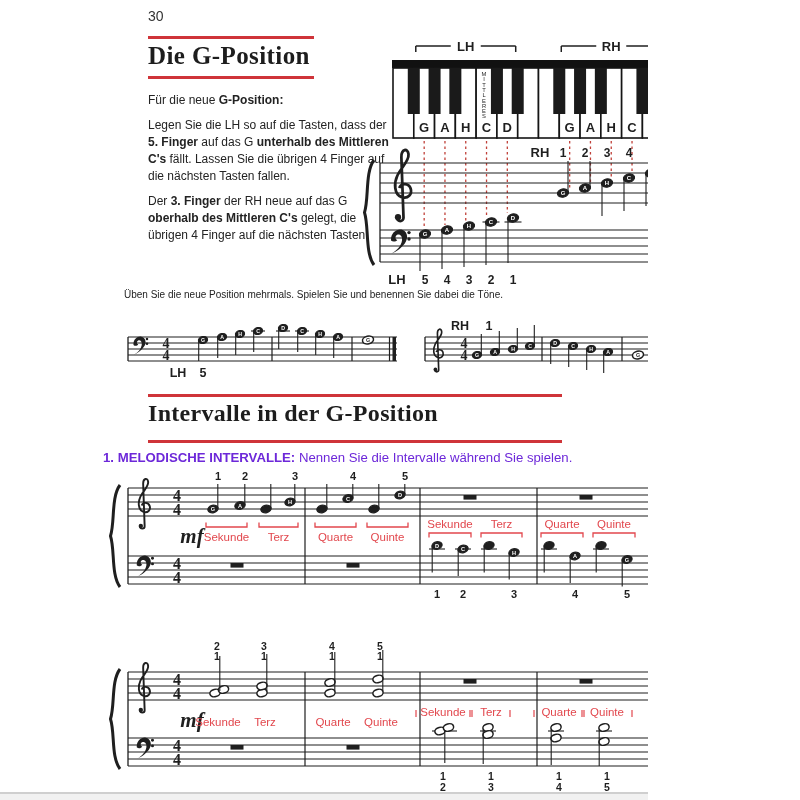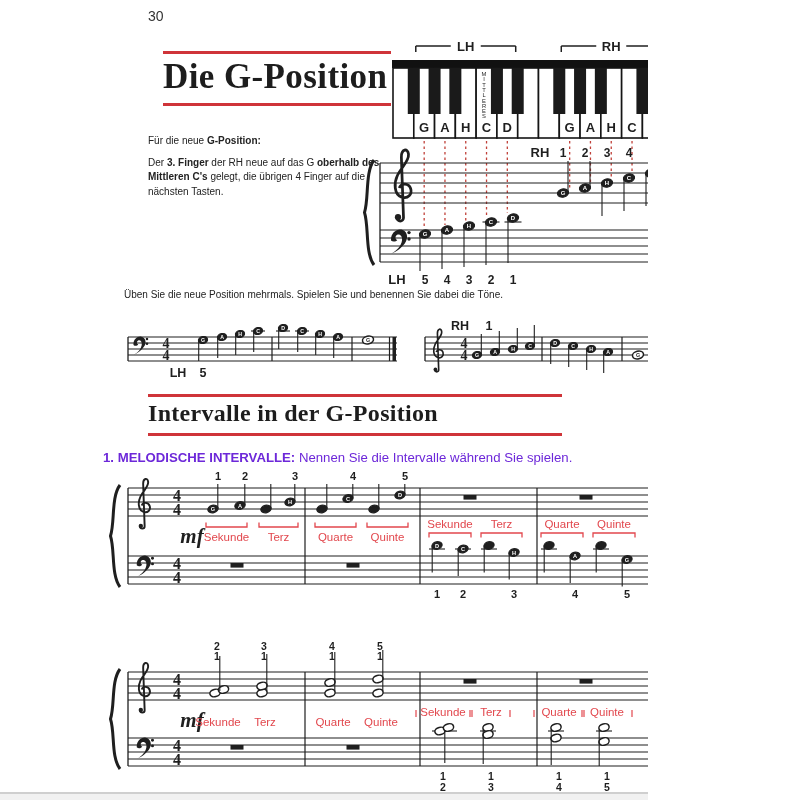--- a/index.html
+++ b/index.html
@@ -1,44 +1,45 @@
 <!DOCTYPE html>
 <html style="--red: #cf3439;"><head>
 <meta charset="utf-8">
 <style>
   :root{ --red:#cf3439; }
   html,body{margin:0;padding:0;background:#fff;}
   .page{position:relative;width:648px;height:800px;background:#ffffff;overflow:hidden;
         font-family:"Liberation Sans",sans-serif;color:#222;}
   .abs{position:absolute;}
   .pageno{left:148px;top:8px;font-size:14px;color:#333;}
-  .title1{left:148px;top:36px;margin:15px;font-family:"Liberation Serif",serif;font-size:35px;
+  .title1{left:148px;top:36px;margin:0;font-family:"Liberation Serif",serif;font-size:25px;
           font-weight:700;color:#1d1d1d;border-top:3px solid var(--red);
           border-bottom:3px solid var(--red);padding:3px 4px 6px 0;width:fit-content;letter-spacing:.4px;}
   .title2{left:148px;top:394px;margin:0;font-family:"Liberation Serif",serif;font-size:24px;
           font-weight:700;color:#1d1d1d;border-top:3px solid var(--red);
-          border-bottom:3px solid var(--red);padding:3px 0 6px;width:414px;letter-spacing:.3px;}
-  .intro{left:148px;top:92px;width:242px;font-size:10px;line-height:1.42;color:#232323;margin-top:42px;}
+          border-bottom:3px solid var(--red);padding:3px 0 13px;width:414px;letter-spacing:.3px;}
+  .intro{left:148px;top:92px;width:242px;font-size:12px;line-height:1.42;color:#232323;}
   .intro p{margin:0 0 8px 0;}
   .instr{left:124px;top:289px;font-size:10px;color:#232323;}
   .lead{font-size:13.2px;color:#6d28d9;}
   #lead1{left:103px;top:450px;}
   #lead2{left:103px;top:620px;}
   .edge{left:0;top:792px;width:800px;height:8px;background:#f1f1f1;border-top:2px solid #cfcfcf;}
   #music{position:absolute;left:0;top:0;}
 </style>
 </head>
 <body>
 
 <div class="page">
   <div class="abs pageno">30</div>
   <h1 class="abs title1">Die G-Position</h1>
 
   <div class="abs intro">
     <p><span>Für die neue </span><b>G-Position:</b></p>
+    <p><span>Legen Sie die LH so auf die Tasten, dass der </span><b>5. Finger</b><span> auf das G </span><b>unterhalb des Mittleren C's</b><span> fällt. Lassen Sie die übrigen 4 Finger auf die nächsten Tasten fallen.</span></p>
     <p><span>Der </span><b>3. Finger</b><span> der RH neue auf das G </span><b>oberhalb des Mittleren C's</b><span> gelegt, die übrigen 4 Finger auf die nächsten Tasten.</span></p>
   </div>
 
   <div class="abs instr">Üben Sie die neue Position mehrmals. Spielen Sie und benennen Sie dabei die Töne.</div>
 
   <h2 class="abs title2">Intervalle in der G-Position</h2>
 
   <div class="abs lead" id="lead1"><b>1. MELODISCHE INTERVALLE:</b><span> Nennen Sie die Intervalle während Sie spielen.</span></div>
 
 

